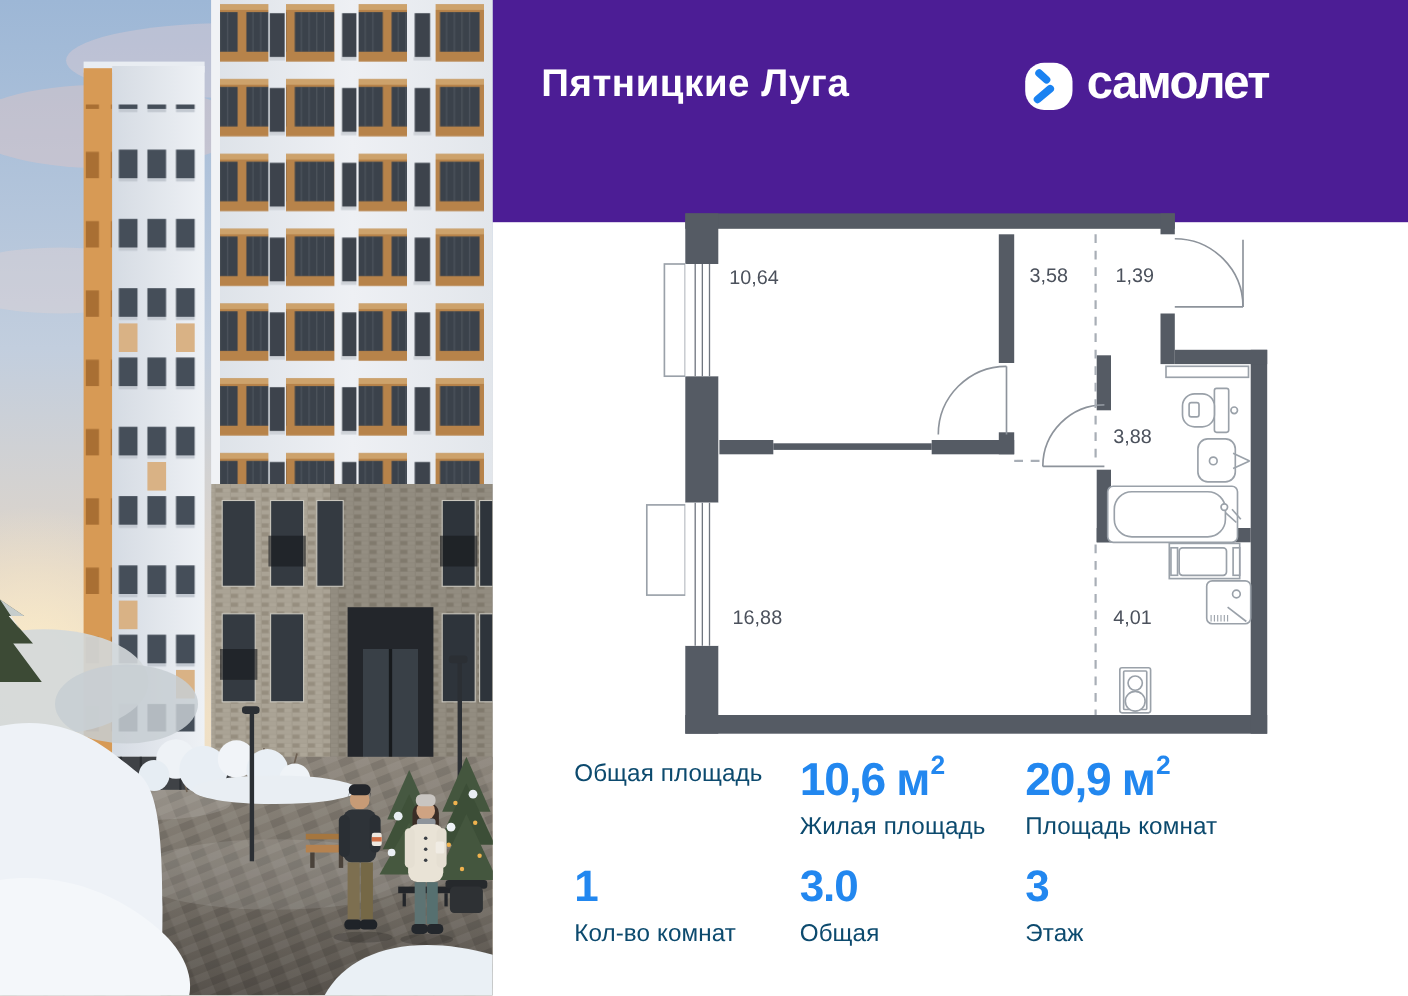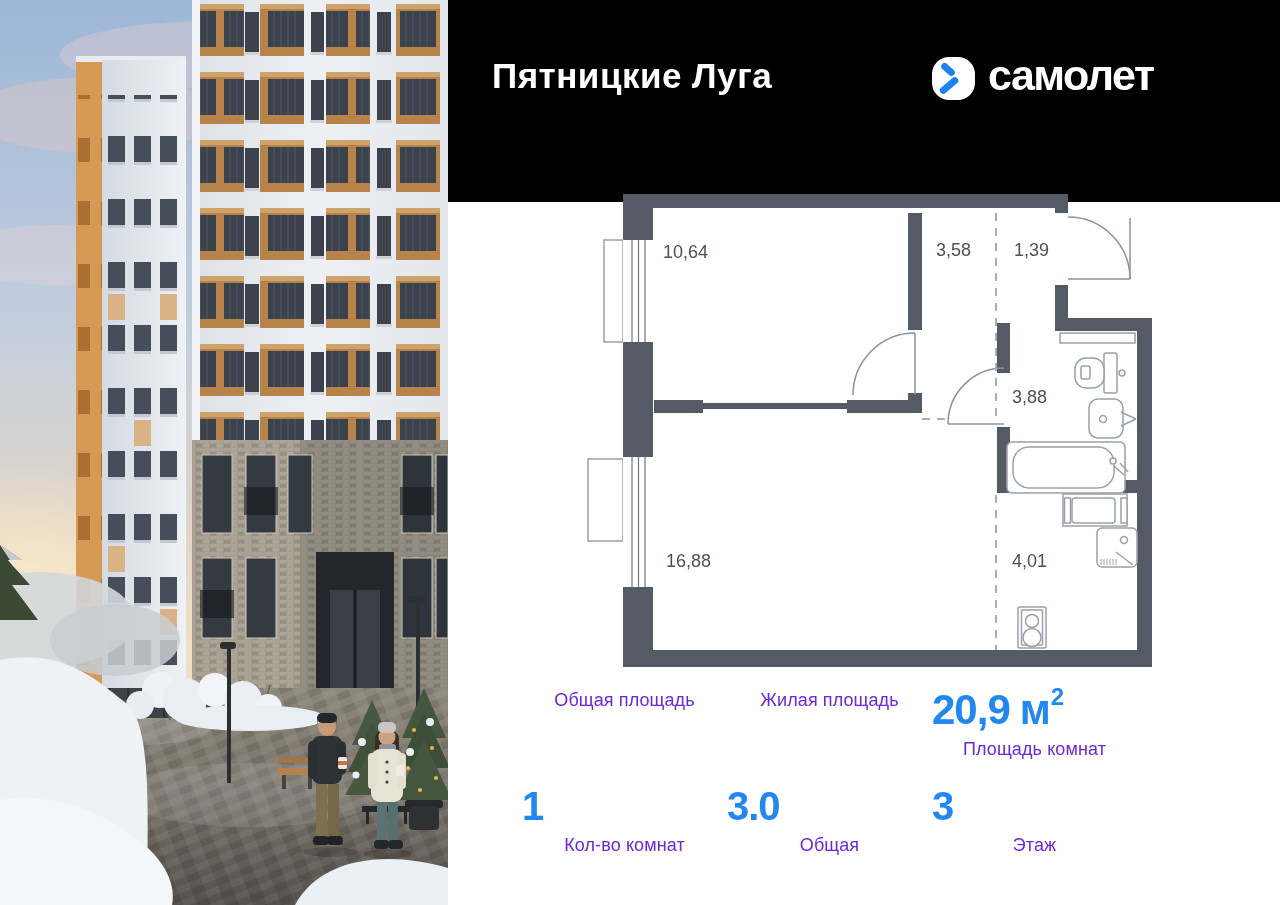--- a/index.html
+++ b/index.html
@@ -4,38 +4,38 @@
 <style>
   html,body{margin:0;padding:0;background:#ffffff;}
   body{width:1280px;height:905px;position:relative;overflow:hidden;
        font-family:"Liberation Sans", sans-serif;}
 
   
   .photo{position:absolute;left:0;top:0;width:448px;height:905px;overflow:hidden;}
   .photo svg{display:block;}
 
   
-  .hdr{position:absolute;left:448px;top:0;width:832px;height:202px;background:#000000;}
+  .hdr{position:absolute;left:448px;top:0;width:832px;height:202px;background:#4c1d95;}
   .project{position:absolute;left:44px;top:0;height:157px;display:flex;align-items:center;
            color:#ffffff;font-size:35px;font-weight:700;letter-spacing:0.5px;margin-top:-3px;}
   .brand{position:absolute;left:484px;top:0;height:157px;display:flex;align-items:center;gap:13px;}
   .brand-badge{width:43px;height:43px;background:#ffffff;border-radius:40%;position:relative;flex:0 0 auto;}
   .brand-badge svg{position:absolute;left:0;top:0;}
   .brand-word{color:#ffffff;font-size:43px;font-weight:700;letter-spacing:-1.5px;margin-top:-7px;}
 
   
   .plan{position:absolute;left:585px;top:190px;width:572px;height:482px;}
   .plan text{font-family:"Liberation Sans", sans-serif;font-size:18px;fill:#4b515c;font-weight:500;}
 
   
   .stat{position:absolute;width:205px;}
   .stat .num{color:#2287ef;font-weight:700;font-size:42px;line-height:40px;letter-spacing:-1px;white-space:nowrap;}
   .stat .num .unit{margin-left:10px;}
   .stat .num .sup{font-size:24px;vertical-align:super;position:relative;top:-4px;margin-left:1px;}
-  .stat .lbl{color:#6d28d9;font-size:18px;margin-top:9px;letter-spacing:0.1px;text-align:center;}
+  .stat .lbl{color:#0c4a6e;font-size:22px;margin-top:9px;letter-spacing:0.1px;}
   .r2 .num{font-size:40px;}
   .c1{left:522px;} .c2{left:727px;} .c3{left:932px;}
   .r1{top:681px;} .r2{top:786px;}
 </style>
 </head>
 <body>
 
 <div class="photo">
 <svg width="448" height="905" viewBox="0 0 448 905">
   <defs>
@@ -399,20 +399,21 @@
     <text x="1012" y="403">3,88</text>
     <text x="666" y="567">16,88</text>
     <text x="1012" y="567">4,01</text>
   </g>
 </svg>
 
 <div class="stat r1 c1">
   <div class="lbl">Общая площадь</div>
 </div>
 <div class="stat r1 c2">
+  <div class="num"><span>10,6</span><span class="unit">м</span><span class="sup">2</span></div>
   <div class="lbl">Жилая площадь</div>
 </div>
 <div class="stat r1 c3">
   <div class="num"><span>20,9</span><span class="unit">м</span><span class="sup">2</span></div>
   <div class="lbl">Площадь комнат</div>
 </div>
 <div class="stat r2 c1">
   <div class="num">1</div>
   <div class="lbl">Кол-во комнат</div>
 </div>

